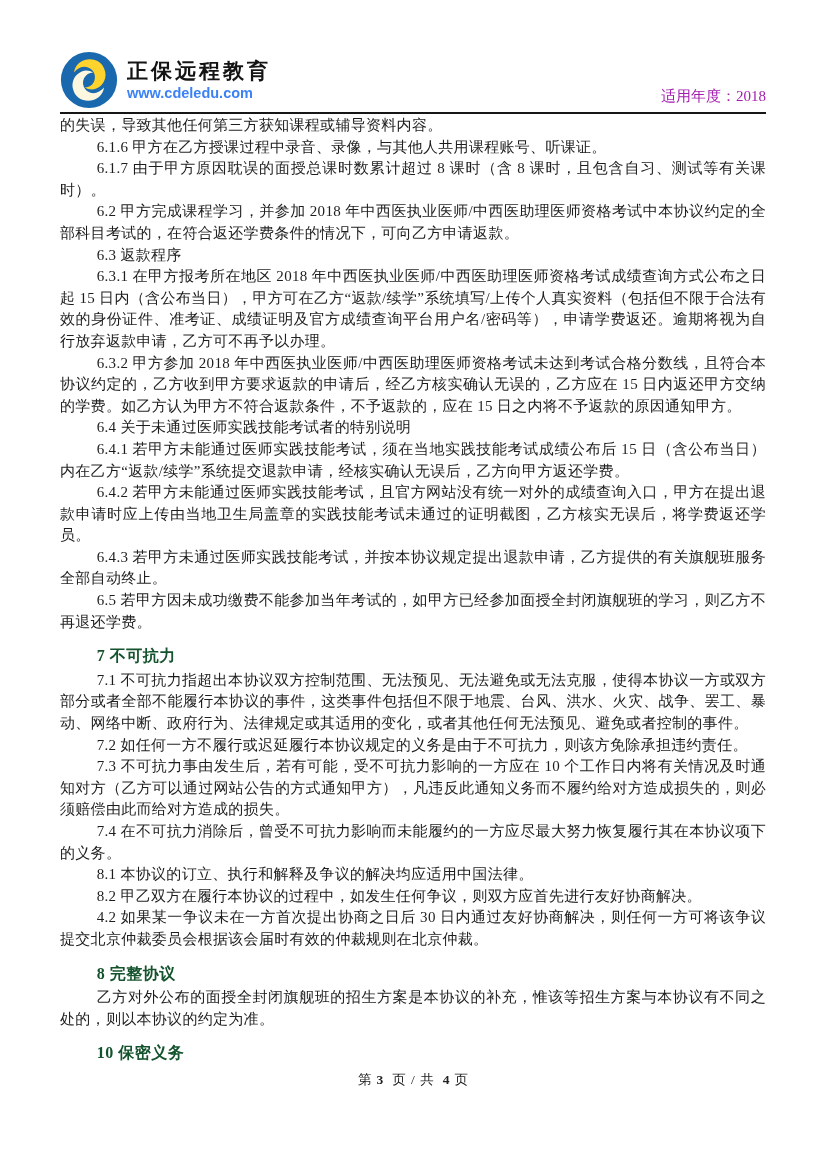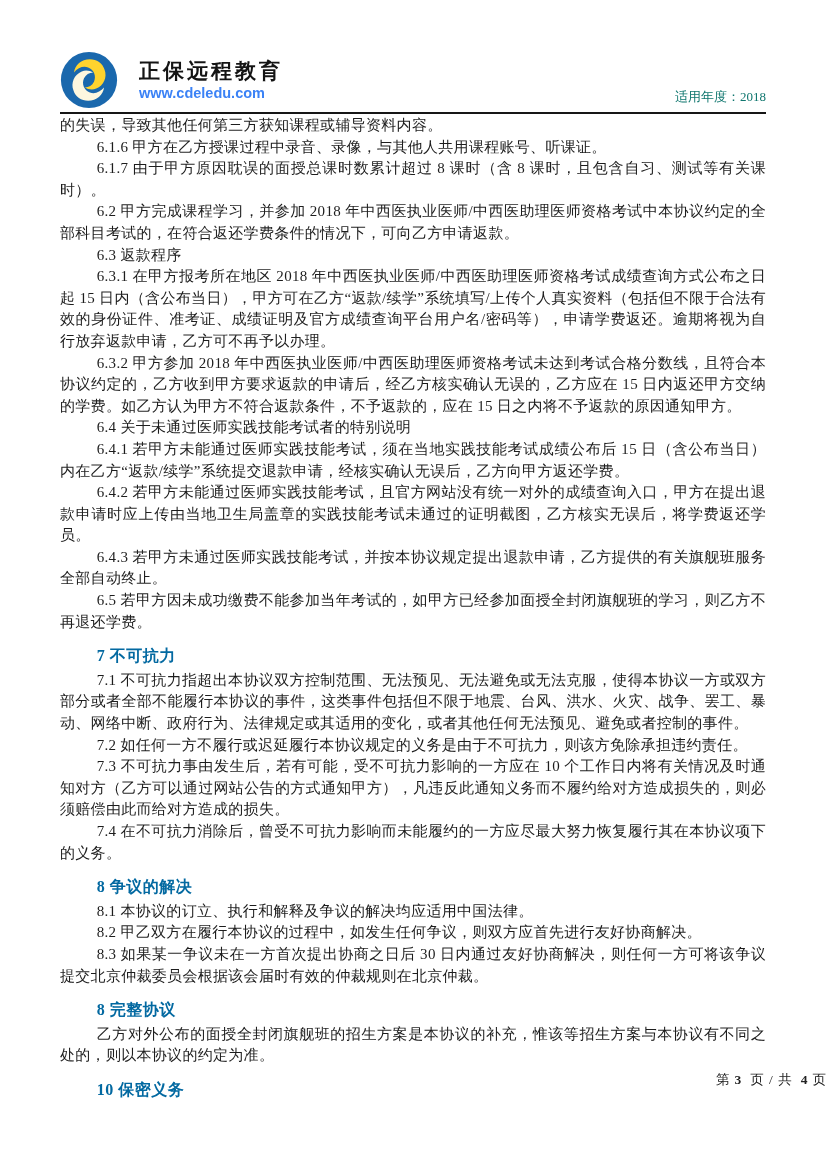--- a/index.html
+++ b/index.html
@@ -20,41 +20,41 @@
     left: 60px;
     width: 706px;
     padding-top: 51px;
     padding-bottom: 3px;
     border-bottom: 2px solid #161616;
     display: flex;
     align-items: flex-end;
     justify-content: space-between;
     box-sizing: border-box;
   }
-  .brand { display: flex; align-items: center; gap: 21px; justify-content: space-between; }
+  .brand { display: flex; align-items: center; gap: 9px; justify-content: space-between; }
   .brand svg { display: block; }
   .brand-text { display: flex; flex-direction: column; justify-content: center; }
   .brand-name {
     font-family: "Liberation Sans", "DejaVu Sans", sans-serif;
     font-size: 21px;
     font-weight: 700;
     letter-spacing: 3px;
     line-height: 26px;
     color: #141414;
   }
   .brand-url {
     font-family: "Liberation Sans", "DejaVu Sans", sans-serif;
     font-size: 14.5px;
     font-weight: 700;
     line-height: 18px;
     color: #3b82f6;
   }
   .year-label {
-    font-size: 13px;
-    color: #0f766e;
+    font-size: 15px;
+    color: #a21caf;
     padding-bottom: 3px;
     white-space: nowrap;
   }
   
   .doc-body {
     position: absolute;
     top: 115px;
     left: 60px;
     width: 706px;
     font-size: 15px;
@@ -63,29 +63,29 @@
     text-align: justify;
   }
   .doc-body p { margin: 0; text-indent: 2.45em; }
   .doc-body p.continuation { text-indent: 0; }
   .doc-body h2 {
     font-size: 16px;
     font-weight: 700;
     margin: 12px 0 3px 0;
     padding-left: 2.3em;
     letter-spacing: 0.5px;
-    color: #0369a1;
+    color: #14532d;
   }
   
   .footer {
     position: absolute;
     left: 0;
     right: 0;
     bottom: 80px;
-    text-align: right;
+    text-align: center;
     font-size: 13.5px;
     color: #222;
     letter-spacing: 1px;
   }
   .footer .num { font-weight: 700; padding: 0 4px; }
   .footer .sep { padding: 0 4px; }
 </style>
 </head>
 <body>
 
@@ -119,24 +119,23 @@
       <p class="body">6.4 关于未通过医师实践技能考试者的特别说明</p>
       <p class="body">6.4.1 若甲方未能通过医师实践技能考试，须在当地实践技能考试成绩公布后 15 日（含公布当日）内在乙方“返款/续学”系统提交退款申请，经核实确认无误后，乙方向甲方返还学费。</p>
       <p class="body">6.4.2 若甲方未能通过医师实践技能考试，且官方网站没有统一对外的成绩查询入口，甲方在提出退款申请时应上传由当地卫生局盖章的实践技能考试未通过的证明截图，乙方核实无误后，将学费返还学员。</p>
       <p class="body">6.4.3 若甲方未通过医师实践技能考试，并按本协议规定提出退款申请，乙方提供的有关旗舰班服务全部自动终止。</p>
       <p class="body">6.5 若甲方因未成功缴费不能参加当年考试的，如甲方已经参加面授全封闭旗舰班的学习，则乙方不再退还学费。</p>
       <h2>7 不可抗力</h2>
       <p class="body">7.1 不可抗力指超出本协议双方控制范围、无法预见、无法避免或无法克服，使得本协议一方或双方部分或者全部不能履行本协议的事件，这类事件包括但不限于地震、台风、洪水、火灾、战争、罢工、暴动、网络中断、政府行为、法律规定或其适用的变化，或者其他任何无法预见、避免或者控制的事件。</p>
       <p class="body">7.2 如任何一方不履行或迟延履行本协议规定的义务是由于不可抗力，则该方免除承担违约责任。</p>
       <p class="body">7.3 不可抗力事由发生后，若有可能，受不可抗力影响的一方应在 10 个工作日内将有关情况及时通知对方（乙方可以通过网站公告的方式通知甲方），凡违反此通知义务而不履约给对方造成损失的，则必须赔偿由此而给对方造成的损失。</p>
       <p class="body">7.4 在不可抗力消除后，曾受不可抗力影响而未能履约的一方应尽最大努力恢复履行其在本协议项下的义务。</p>
-      <h2>8 争议的解决</h2>
       <p class="body">8.1 本协议的订立、执行和解释及争议的解决均应适用中国法律。</p>
       <p class="body">8.2 甲乙双方在履行本协议的过程中，如发生任何争议，则双方应首先进行友好协商解决。</p>
-      <p class="body">8.3 如果某一争议未在一方首次提出协商之日后 30 日内通过友好协商解决，则任何一方可将该争议提交北京仲裁委员会根据该会届时有效的仲裁规则在北京仲裁。</p>
+      <p class="body">4.2 如果某一争议未在一方首次提出协商之日后 30 日内通过友好协商解决，则任何一方可将该争议提交北京仲裁委员会根据该会届时有效的仲裁规则在北京仲裁。</p>
       <h2>8 完整协议</h2>
       <p class="body">乙方对外公布的面授全封闭旗舰班的招生方案是本协议的补充，惟该等招生方案与本协议有不同之处的，则以本协议的约定为准。</p>
       <h2>10 保密义务</h2>
     </div>
 
   <div class="footer">
     <span>第</span><span class="num">3</span><span class="sep">页 / 共</span><span class="num">4</span><span>页</span>
   </div>
 
 </div>

